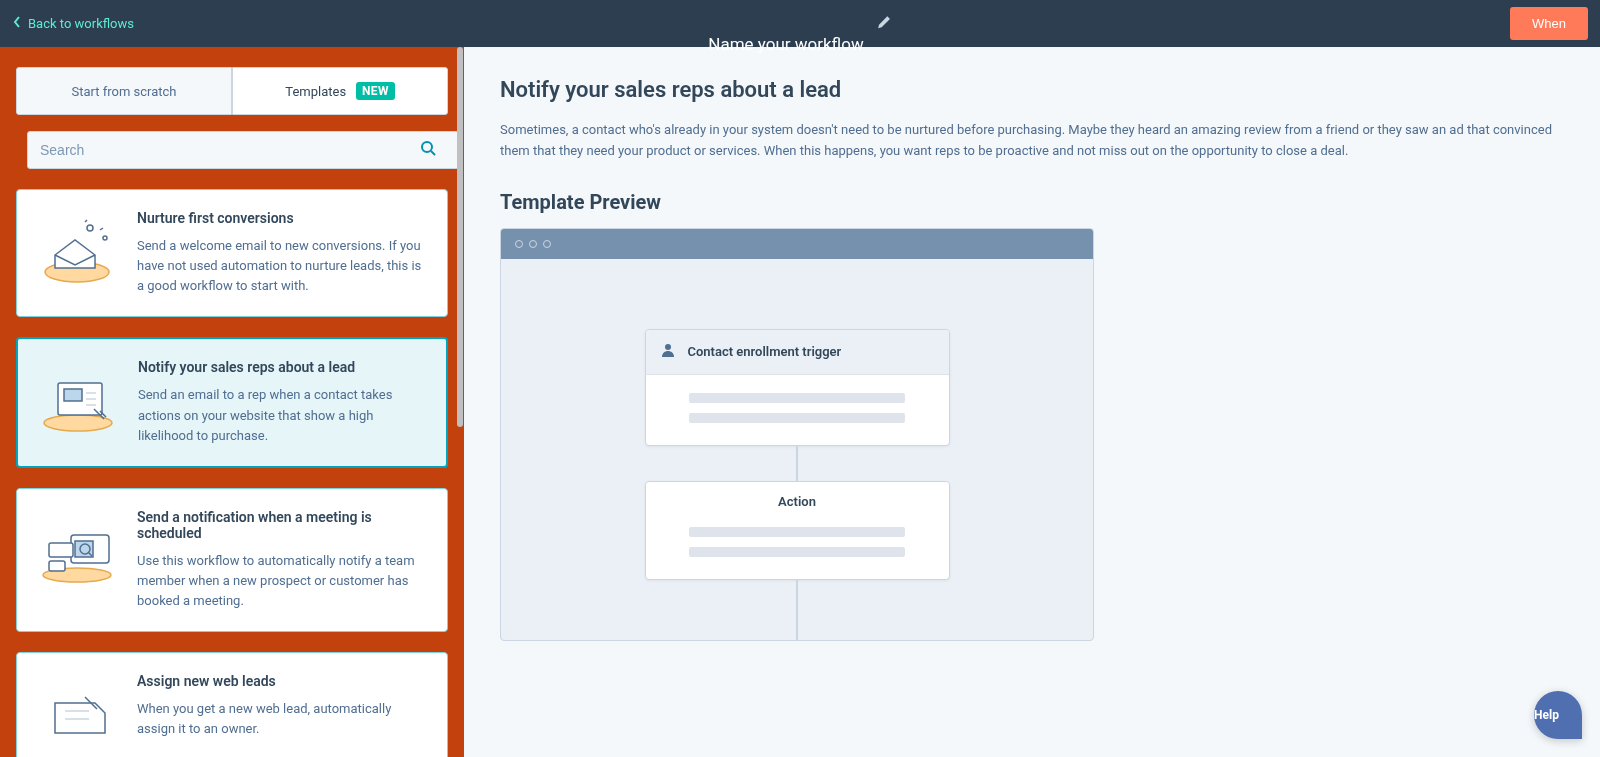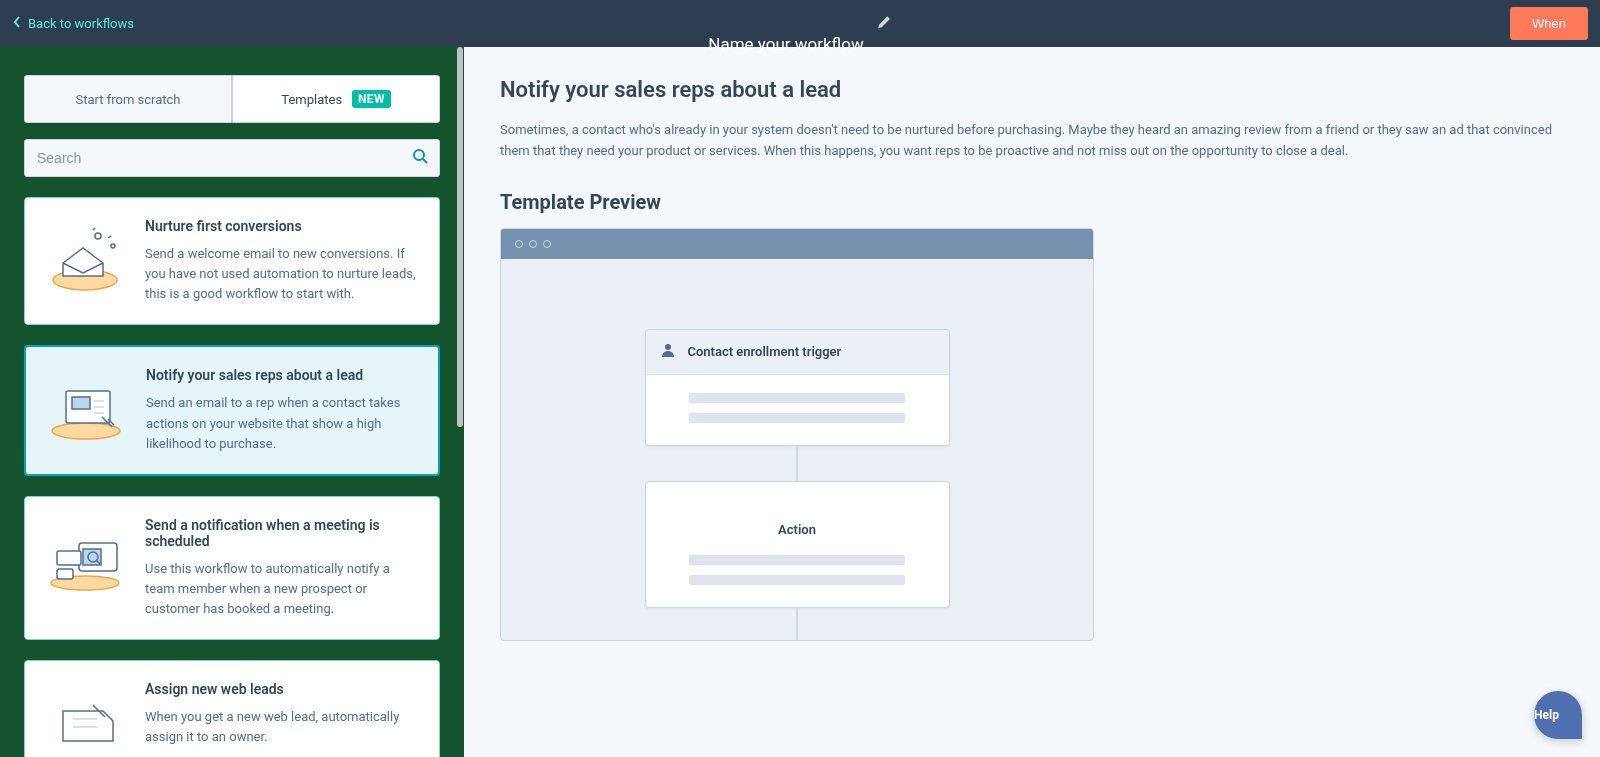--- a/index.html
+++ b/index.html
@@ -10,36 +10,36 @@
 .back-link { color: #5eead4; font-size: 13px; display: flex; align-items: center; cursor: pointer; gap: 6px; }
 .back-link svg { width: 10px; height: 14px; }
 .title-wrap { position: absolute; left: 50%; transform: translateX(-50%); display: flex; align-items: center; gap: 14px; }
 .title { color: #fff; font-size: 17px; font-weight: 400; margin-top: 40px; }
 .edit-icon { color: #cbd6e2; cursor: pointer; }
 .edit-icon svg { width: 14px; height: 14px; }
 .next-btn { margin-left: auto; background: #ff7a59; color: #fff; border: none; padding: 9px 22px; border-radius: 3px; font-size: 13px; font-weight: 500; cursor: pointer; }
 
 
 .layout { display: flex; height: 710px; }
-.sidebar { width: 464px; background: #14532d; padding: 8px; overflow-y: auto; position: relative; }
+.sidebar { width: 464px; background: #c2410c; padding: 0; overflow-y: auto; position: relative; }
 .sidebar-inner { padding: 0 8px; }
 .scroll-indicator { position: absolute; right: 0; top: 0; width: 8px; height: 100%; background: transparent; }
 .scroll-thumb { position: absolute; right: 1px; top: 0; width: 6px; height: 380px; background: #c0c0c0; border-radius: 3px; }
 
 
 .tabs { display: flex; margin: 20px 8px 0; }
 .tab { flex: 1; text-align: center; padding: 14px 0; font-size: 13px; color: #506e91; border: 1px solid #cbd6e2; background: #f5f8fa; cursor: pointer; display: flex; align-items: center; justify-content: center; gap: 10px; }
 .tab:first-child { border-radius: 3px 0 0 3px; }
 .tab:last-child { border-radius: 0 3px 3px 0; }
 .tab.active { background: #fff; color: #33475b; }
 .badge-new { background: #00bda5; color: #fff; font-size: 12px; font-weight: 700; padding: 2px 6px; border-radius: 3px; letter-spacing: 0.3px; }
 
 
 .search-wrap { margin: 16px 8px; position: relative; }
-.search-input { width: 100%; padding: 10px 40px 10px 12px; border: 1px solid #cbd6e2; border-radius: 3px; font-size: 14px; color: #33475b; background: #f5f8fa; }
+.search-input { width: 100%; padding: 10px 40px 10px 12px; border: 1px solid #cbd6e2; border-radius: 3px; font-size: 14px; color: #33475b; background: #f5f8fa; margin-left: 11px; }
 .search-input::placeholder { color: #7c98b6; }
 .search-icon { position: absolute; right: 12px; top: 50%; transform: translateY(-50%); color: #0091ae; }
 .search-icon svg { width: 16px; height: 16px; }
 
 
 .card { margin: 20px 8px; border: 1px solid #7fd1de; border-radius: 4px; padding: 20px 18px; display: flex; gap: 18px; cursor: pointer; background: #fff; }
 .card.selected { background: #e5f5f8; border: 2px solid #00a4bd; }
 .card-thumb { flex: 0 0 84px; height: 78px; display: flex; align-items: center; justify-content: center; }
 .card-thumb svg { width: 84px; height: 78px; }
 .card-text h3 { font-size: 14px; font-weight: 600; color: #33475b; margin-bottom: 10px; }
@@ -51,21 +51,21 @@
 .main p.desc { font-size: 13px; color: #506e91; line-height: 1.6; margin-bottom: 28px; }
 .preview-label { font-size: 20px; font-weight: 700; color: #33475b; margin-bottom: 14px; }
 
 
 .preview-window { border: 1px solid #cbd6e2; border-radius: 4px; background: #eaf0f6; width: 594px; height: 413px; overflow: hidden; position: relative; }
 .preview-titlebar { background: #7691ad; height: 30px; display: flex; align-items: center; padding: 0 14px; gap: 6px; }
 .dot { width: 8px; height: 8px; border: 1.5px solid #cbd6e2; border-radius: 50%; }
 .preview-body { padding: 70px 0 0; display: flex; flex-direction: column; align-items: center; }
 .node { width: 305px; background: #fff; border: 1px solid #cbd6e2; border-radius: 4px; box-shadow: 0 1px 3px rgba(0,0,0,0.06); }
 .node-header { background: #eaf0f6; padding: 12px 14px; display: flex; align-items: center; gap: 12px; border-bottom: 1px solid #dfe3eb; border-radius: 4px 4px 0 0; }
-.node-header.plain { background: #fff; border-bottom: none; justify-content: center; margin-top: 28px; }
+.node-header.plain { background: #fff; border-bottom: none; justify-content: center; }
 .node-header .icon { color: #516f90; }
 .node-header .icon svg { width: 16px; height: 16px; }
 .node-title { font-size: 13px; font-weight: 600; color: #33475b; }
 .node-body { padding: 18px 20px 22px; }
 .placeholder-line { height: 10px; background: #dfe3eb; border-radius: 2px; margin-bottom: 10px; }
 .placeholder-line.short { width: 82%; margin-left: auto; margin-right: auto; }
 .placeholder-line:last-child { margin-bottom: 0; }
 .connector { width: 2px; height: 35px; background: #cbd6e2; }
 .connector.long { height: 68px; }
 

